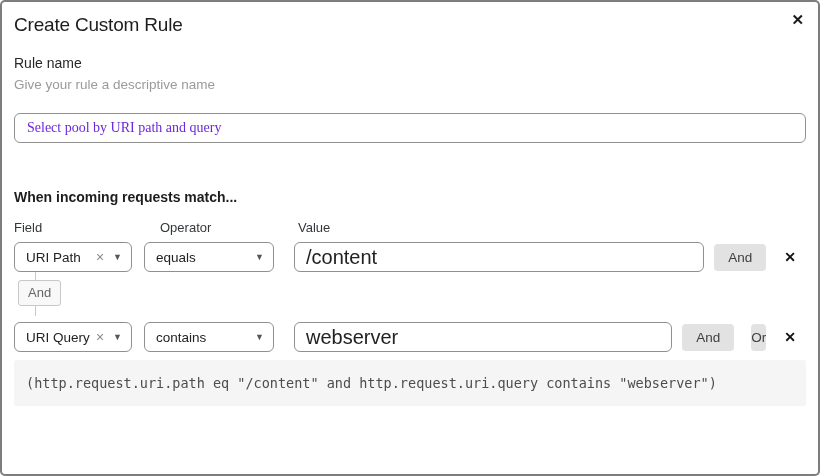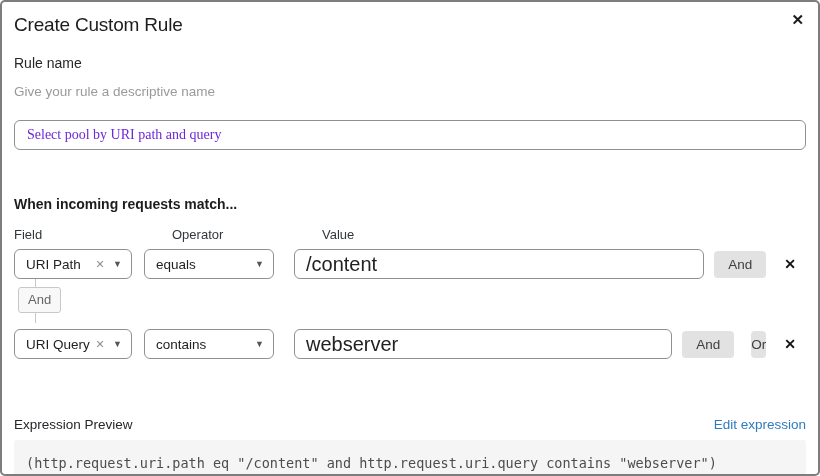--- a/index.html
+++ b/index.html
@@ -38,21 +38,21 @@
     padding: 4px;
     line-height: 1;
   }
   .field-label {
     margin-top: 17px;
     font-size: 14px;
     color: #25272a;
     line-height: 17px;
   }
   .field-hint {
-    margin-top: 12px;
+    margin-top: 5px;
     font-size: 13.5px;
     color: #9a9a9a;
     line-height: 16px;
   }
   .rule-name-input {
     margin-top: 20px;
     width: 100%;
     height: 30px;
     border: 1px solid #909090;
     border-radius: 6px;
@@ -69,21 +69,20 @@
     font-weight: 700;
     color: #1d1d1f;
     line-height: 17px;
   }
   .col-labels {
     margin-top: 14px;
     display: flex;
     font-size: 13px;
     color: #33373b;
     line-height: 16px;
-    gap: 12px;
   }
   .col-labels .col-field { width: 146px; }
   .col-labels .col-operator { width: 138px; }
   .col-labels .col-value { flex: 1; }
   .cond-row {
     margin-top: 6px;
     display: flex;
     align-items: center;
     height: 30px;
   }
@@ -264,21 +263,17 @@
     <div class="select operator-select">
       <span class="sel-text">contains</span>
       <span class="caret">▼</span>
     </div>
     <input class="value-input" type="text" value="webserver" style="">
     <button class="conn-btn">And</button>
     <button class="conn-btn" style="margin-left:17px; padding:0 0;">Or</button>
     <button class="row-delete">✕</button>
   </div>
 
-  <div class="preview-header">
-    <span class="preview-label">Expression Preview</span>
-    <a class="edit-link">Edit expression</a>
-  </div>
   <div class="code-block">
     <span>(http.request.uri.path eq "/content" and http.request.uri.query contains "webserver")</span>
   </div>
 
 </div>
 
 </body></html>

